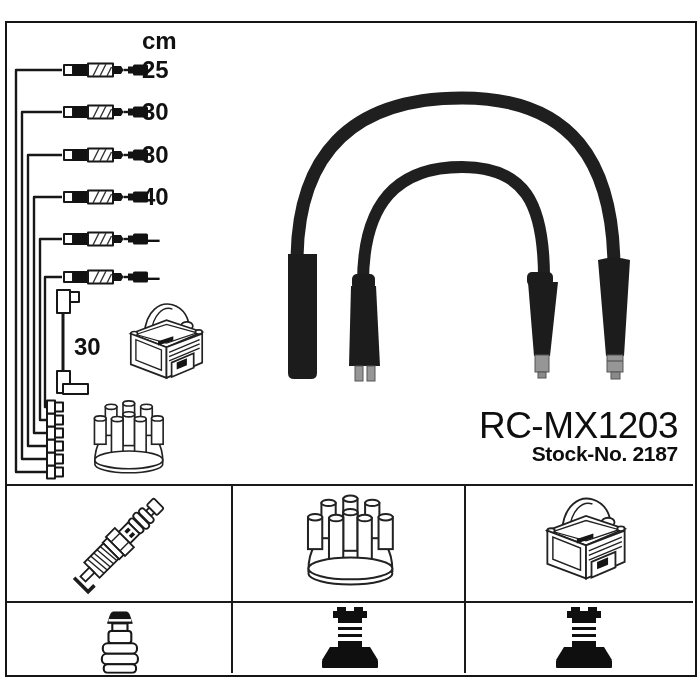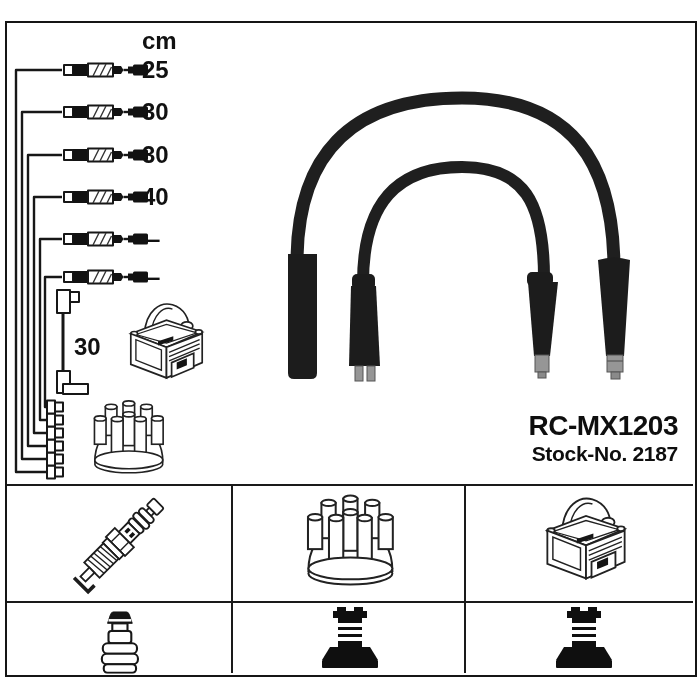--- a/index.html
+++ b/index.html
@@ -10,21 +10,21 @@
   .abs{position:absolute;}
   .frame{
     left:5px;top:21px;width:688px;height:652px;
     border:2px solid #151515;background:transparent;
   }
   .gridline{background:#1a1a1a;}
   .pn-block{
     top:411px;right:22px;text-align:right;color:#0e0e0e;
   }
   .pn-block .part{
-    font-size:28px;font-weight:bold;line-height:30px;letter-spacing:-0.5px;
+    font-size:37px;font-weight:normal;line-height:30px;letter-spacing:-0.5px;
   }
   .pn-block .stock{
     font-size:21px;font-weight:bold;line-height:23px;margin-top:1px;letter-spacing:-0.3px;
   }
   svg{display:block;}
   svg text{
     font-family:"Liberation Sans", sans-serif;font-weight:bold;fill:#111111;
   }
 </style>
 </head>

